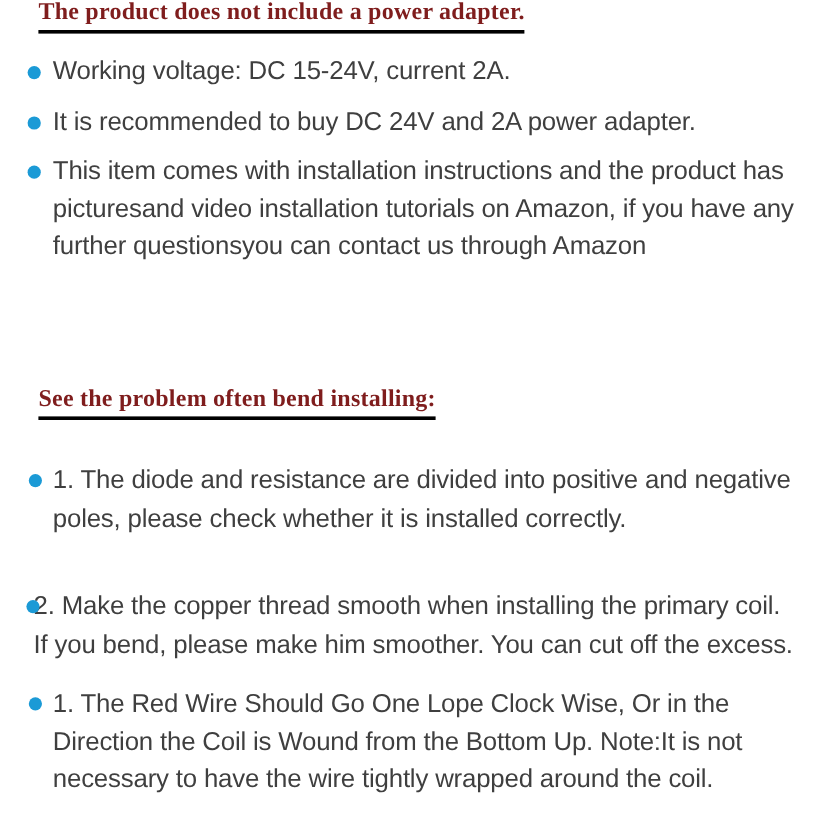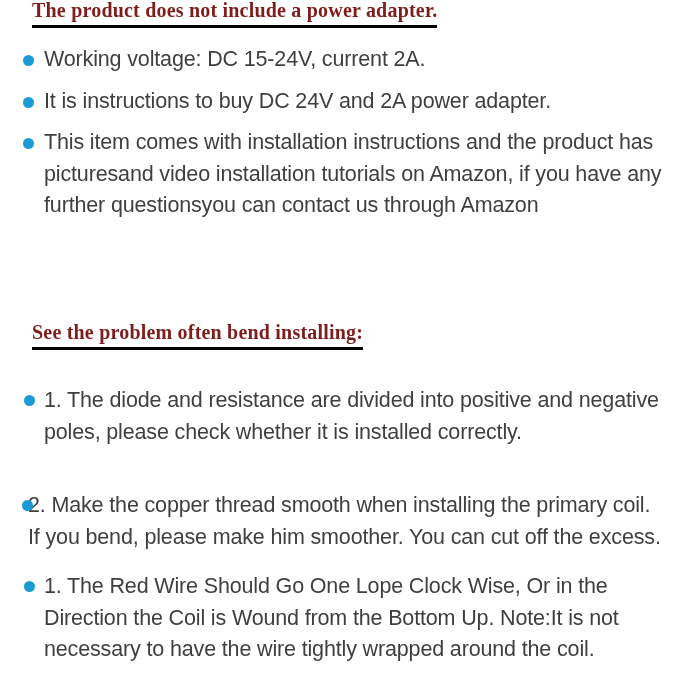--- a/index.html
+++ b/index.html
@@ -137,21 +137,21 @@
     <h1 class="section-heading">The product does not include a power adapter.</h1>
   </div>
 
   <ul class="bullet-list" id="list-intro">
     <li class="bullet-item">
       <span class="bullet-dot"></span>
       <span class="bullet-text">Working voltage: DC 15-24V, current 2A.</span>
     </li>
     <li class="bullet-item">
       <span class="bullet-dot"></span>
-      <span class="bullet-text">It is instructions to buy DC 24V and 2A power adapter.</span>
+      <span class="bullet-text">It is recommended to buy DC 24V and 2A power adapter.</span>
     </li>
     <li class="bullet-item">
       <span class="bullet-dot"></span>
       <span class="bullet-text">This item comes with installation instructions and the product has picturesand video installation tutorials on Amazon, if you have any further questionsyou can contact us through Amazon</span>
     </li>
   </ul>
 
   <div class="heading-row" id="heading-block-2">
     <h1 class="section-heading">See the problem often bend installing:</h1>
   </div>

